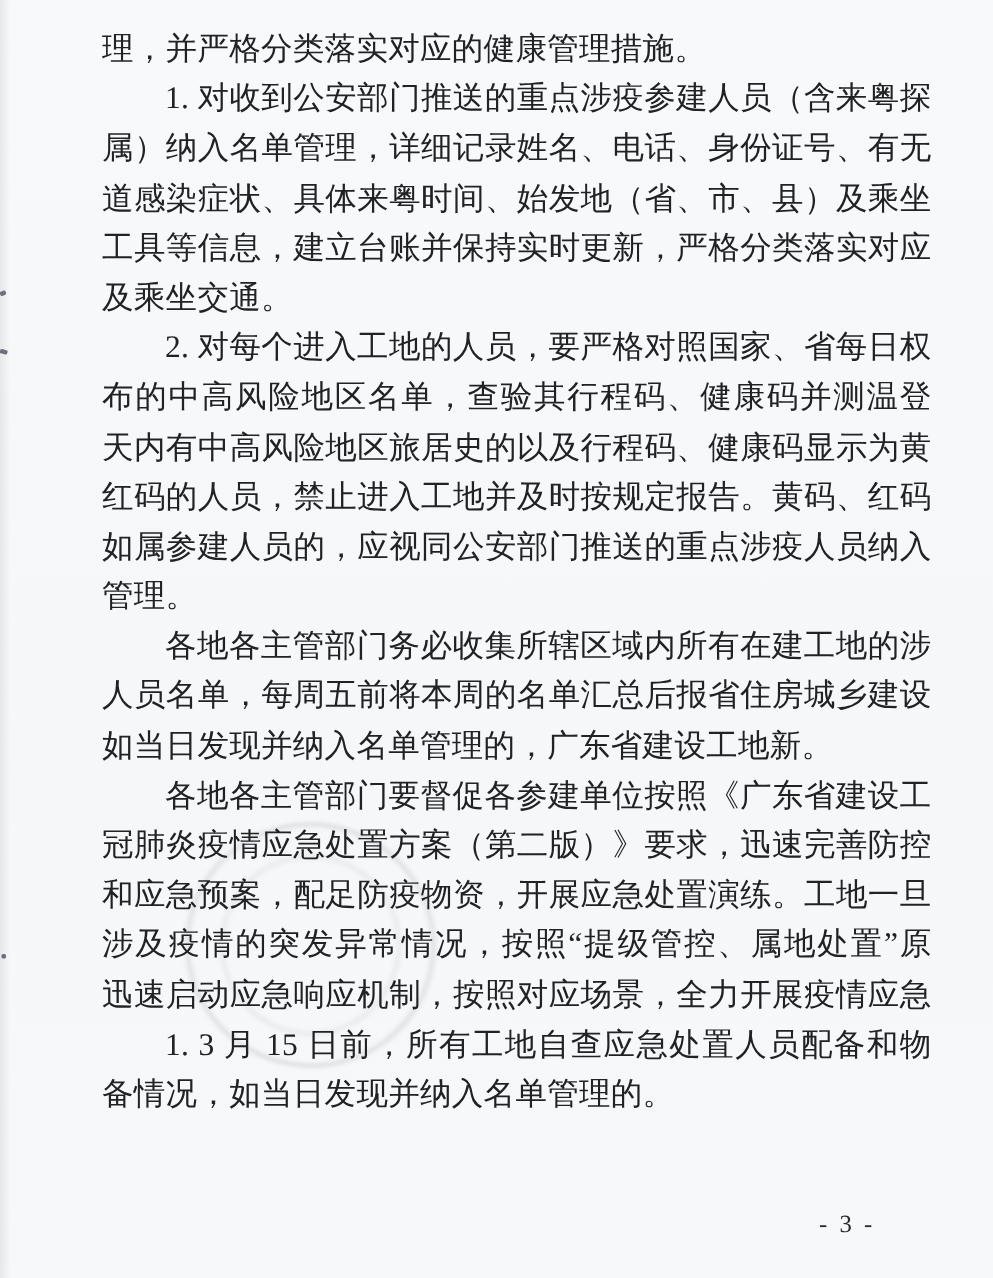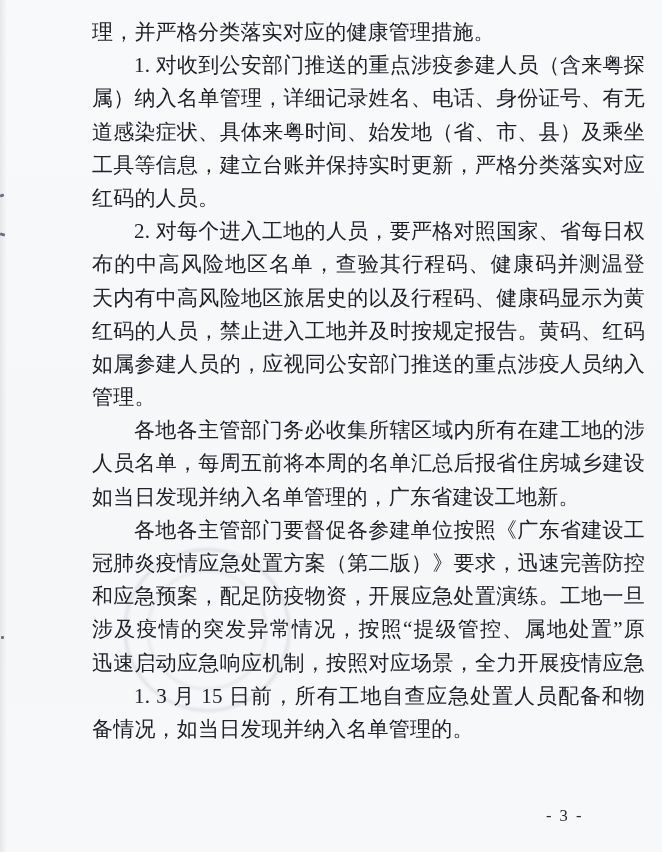--- a/index.html
+++ b/index.html
@@ -26,21 +26,20 @@
   }
   .content {
     position: absolute;
     left: 68px;
     top: 16px;
     width: 553px;
     font-size: 21px;
     line-height: 33.2px;
     color: #212226;
     letter-spacing: 0.2px;
-    margin-left: 24px;
   }
   .line {
     height: 33.2px;
     white-space: nowrap;
     text-align: left;
   }
   .line.fill {
     white-space: normal;
     text-align: justify;
     text-align-last: justify;
@@ -99,21 +98,21 @@
   <div class="speck s1"></div>
   <div class="speck s2"></div>
   <div class="speck s3"></div>
 
   <div class="content">
     <div class="line">理，并严格分类落实对应的健康管理措施。</div>
     <div class="line indent fill">1. 对收到公安部门推送的重点涉疫参建人员（含来粤探亲家</div>
     <div class="line fill">属）纳入名单管理，详细记录姓名、电话、身份证号、有无呼吸</div>
     <div class="line fill">道感染症状、具体来粤时间、始发地（省、市、县）及乘坐交通</div>
     <div class="line fill">工具等信息，建立台账并保持实时更新，严格分类落实对应的健</div>
-    <div class="line">红码的人员。</div>
+    <div class="line">及乘坐交通。</div>
     <div class="line indent fill">2. 对每个进入工地的人员，要严格对照国家、省每日权威发</div>
     <div class="line fill">布的中高风险地区名单，查验其行程码、健康码并测温登记。14</div>
     <div class="line fill">天内有中高风险地区旅居史的以及行程码、健康码显示为黄码、</div>
     <div class="line fill">红码的人员，禁止进入工地并及时按规定报告。黄码、红码人员</div>
     <div class="line fill">如属参建人员的，应视同公安部门推送的重点涉疫人员纳入名单</div>
     <div class="line">管理。</div>
     <div class="line indent fill">各地各主管部门务必收集所辖区域内所有在建工地的涉疫</div>
     <div class="line fill">人员名单，每周五前将本周的名单汇总后报省住房城乡建设厅，</div>
     <div class="line">如当日发现并纳入名单管理的，广东省建设工地新。</div>
     <div class="line indent fill">各地各主管部门要督促各参建单位按照《广东省建设工地新</div>

